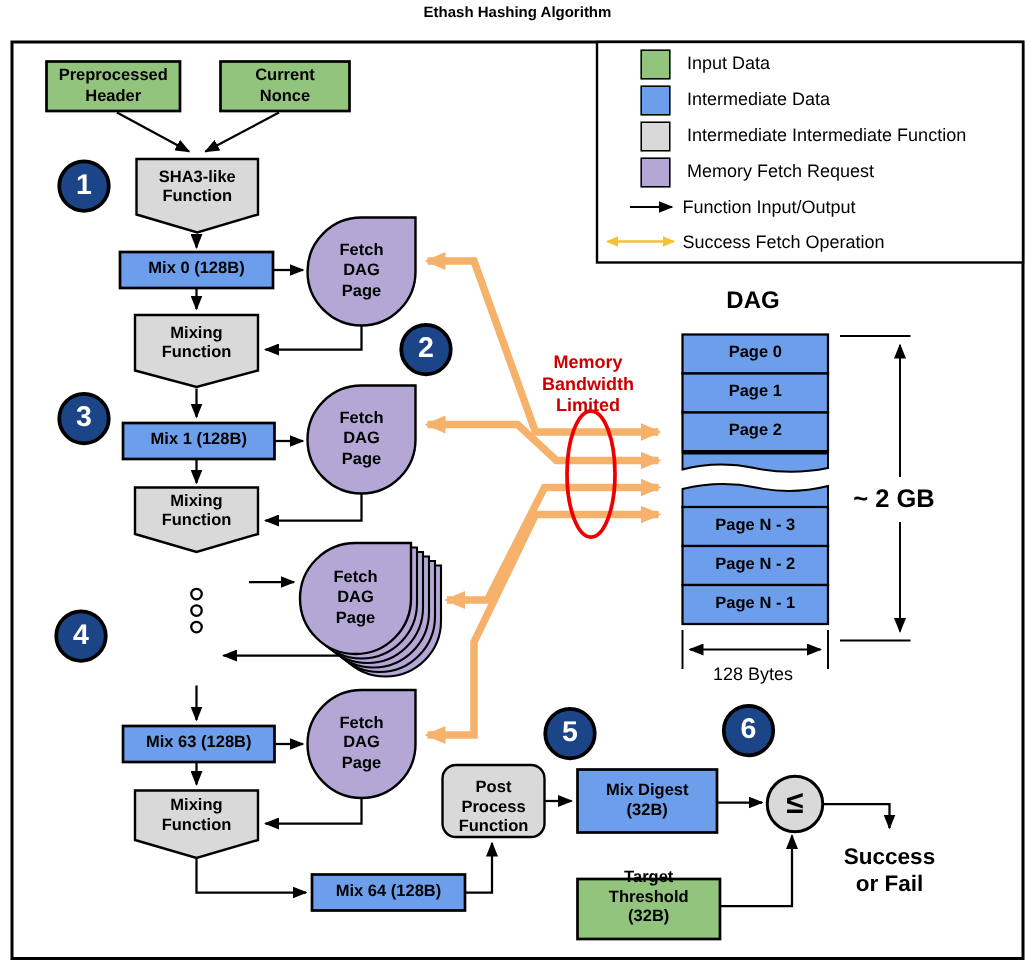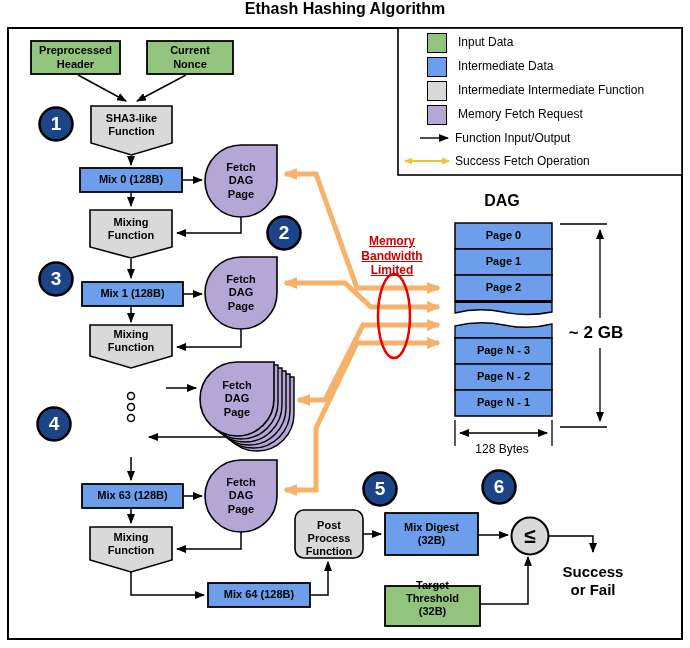--- a/index.html
+++ b/index.html
@@ -2,28 +2,28 @@
 <html><head>
 <meta charset="utf-8">
 <style>
   html,body{margin:0;padding:0;background:#fff;}
   .canvas{position:relative;width:690px;height:648px;background:#fff;
           font-family:"Liberation Sans",sans-serif;overflow:hidden;}
   svg.layer{position:absolute;left:0;top:0;width:690px;height:648px;}
   .lbl{position:absolute;display:flex;align-items:center;justify-content:center;
        text-align:center;font-weight:bold;font-size:11px;line-height:1.2;
        white-space:pre-line;color:#000;pointer-events:none;}
-  .title{font-size:16px;font-weight:bold;}
+  .title{font-size:10px;font-weight:bold;}
   .legend-label{font-size:12px;font-weight:normal;justify-content:flex-start;text-align:left;}
   .swatch{position:absolute;width:18px;height:18px;border:1px solid #000;}
   .step-num{color:#fff;font-size:19px;font-weight:bold;}
   .dag-title{font-size:16px;}
   .gb{font-size:17px;}
   .bytes{font-size:12px;font-weight:normal;}
-  .bw{color:#cc0000;font-size:12px;text-decoration:underline;}
+  .bw{color:#cc0000;font-size:12px;}
   .result{font-size:15px;}
   .comp{font-size:21px;}
 </style>
 </head>
 <body>
 
 <div class="canvas">
 
   <svg class="layer" viewBox="0 0 690 648">
     <defs>

